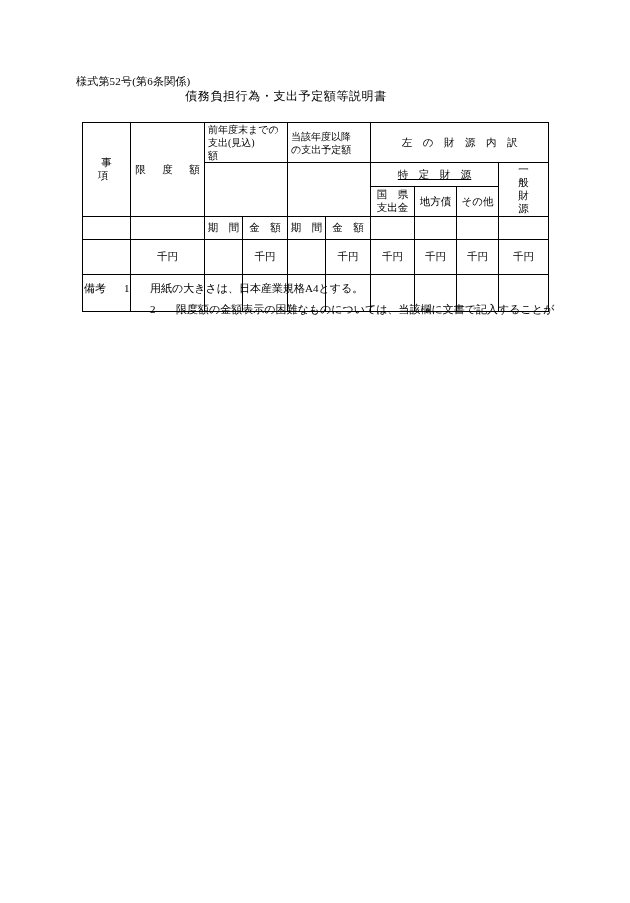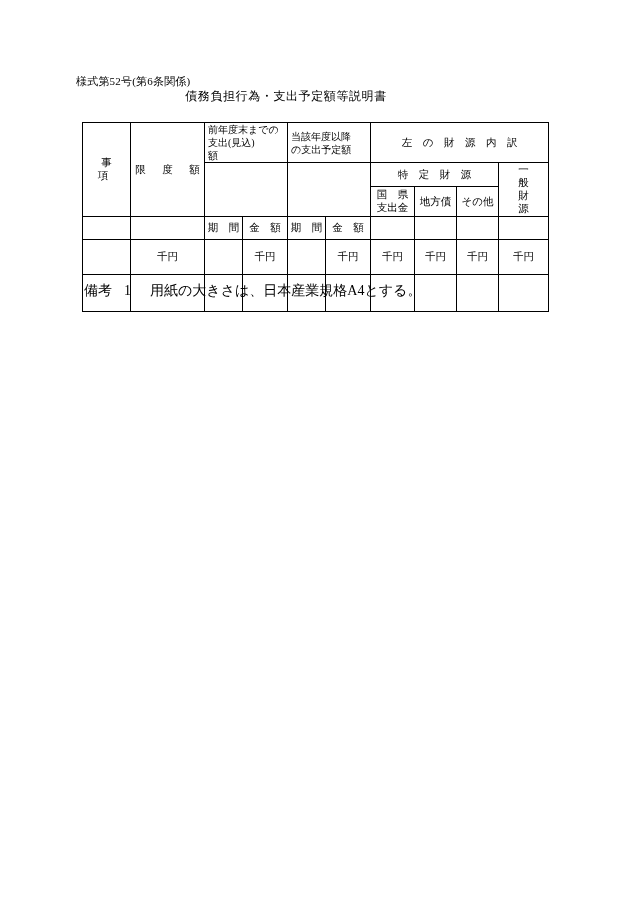--- a/index.html
+++ b/index.html
@@ -90,21 +90,21 @@
   }
   .blank-row td {
     height: 36px;
   }
 
   .notes {
     position: absolute;
     left: 84px;
     top: 278px;
     width: 470px;
-    font-size: 14px;
+    font-size: 11px;
     line-height: 1.9;
   }
   .note-line {
     position: relative;
     white-space: nowrap;
   }
   .note-label {
     display: inline-block;
     width: 40px;
   }
@@ -160,21 +160,21 @@
         <span class="twoline">の支出予定額</span>
       </td>
       <td colspan="4">
         <span>左　の　財　源　内　訳</span>
       </td>
     </tr>
 
     <tr>
       <td colspan="2" rowspan="2" style="border-top:0;"></td>
       <td colspan="2" rowspan="2" style="border-top:0;"></td>
-      <td colspan="3" style="height:22px;">
+      <td colspan="3" style="height:22px;text-decoration:underline;">
         <span>特　定　財　源</span>
       </td>
       <td rowspan="2">
         <div>一　　　般</div>
         <div>財　　　源</div>
       </td>
     </tr>
 
     <tr>
       <td class="tiny" style="height:26px;text-align:center;">
@@ -235,15 +235,18 @@
       <td></td>
       <td></td>
     </tr>
   </tbody>
     </table>
 
   <div class="notes">
     <div class="note-line">
       <span class="note-label">備考</span><span class="note-num">1</span><span>用紙の大きさは、日本産業規格A4とする。</span>
     </div>
+    <div class="note-line note-indent">
+      <span class="note-num">2</span><span>限度額の金額表示の困難なものについては、当該欄に文書で記入することが</span>
+    </div>
   </div>
 
 </div>
 
 </body></html>

